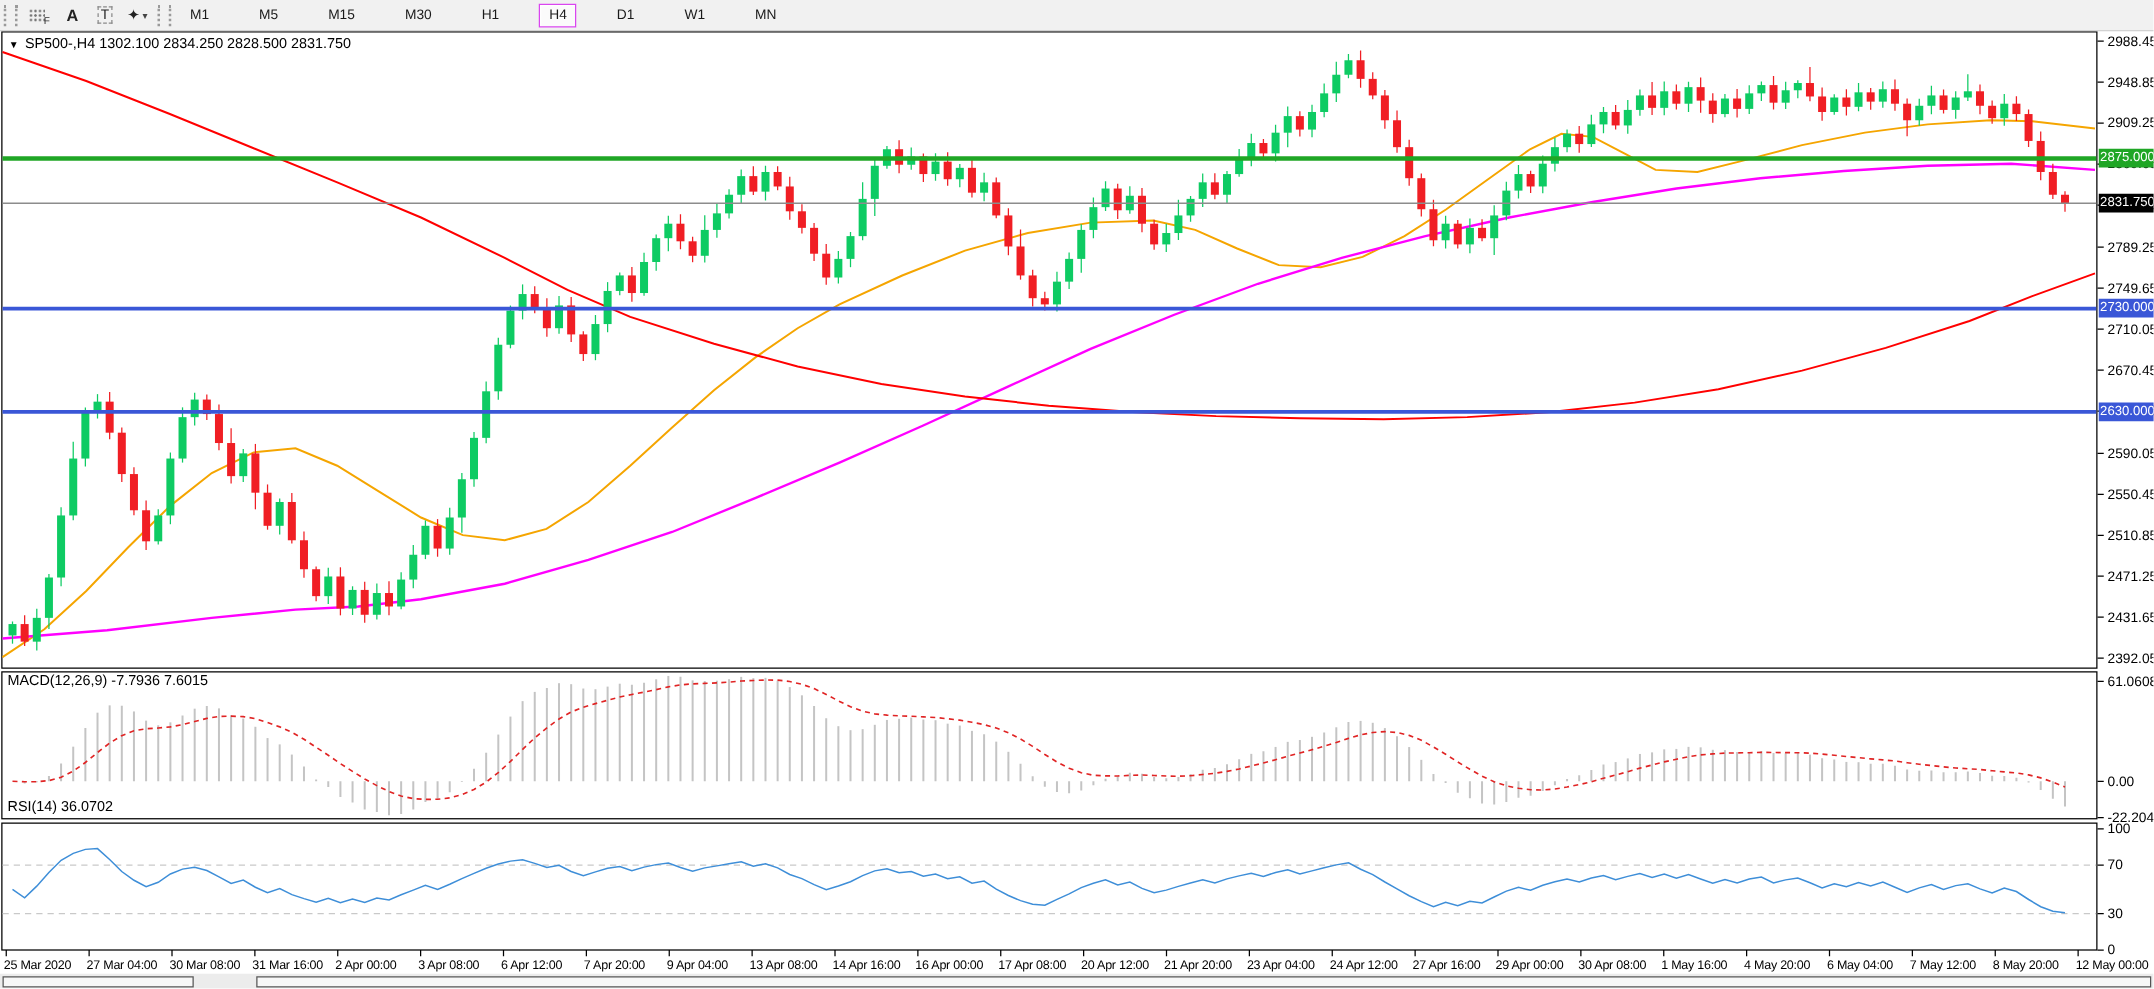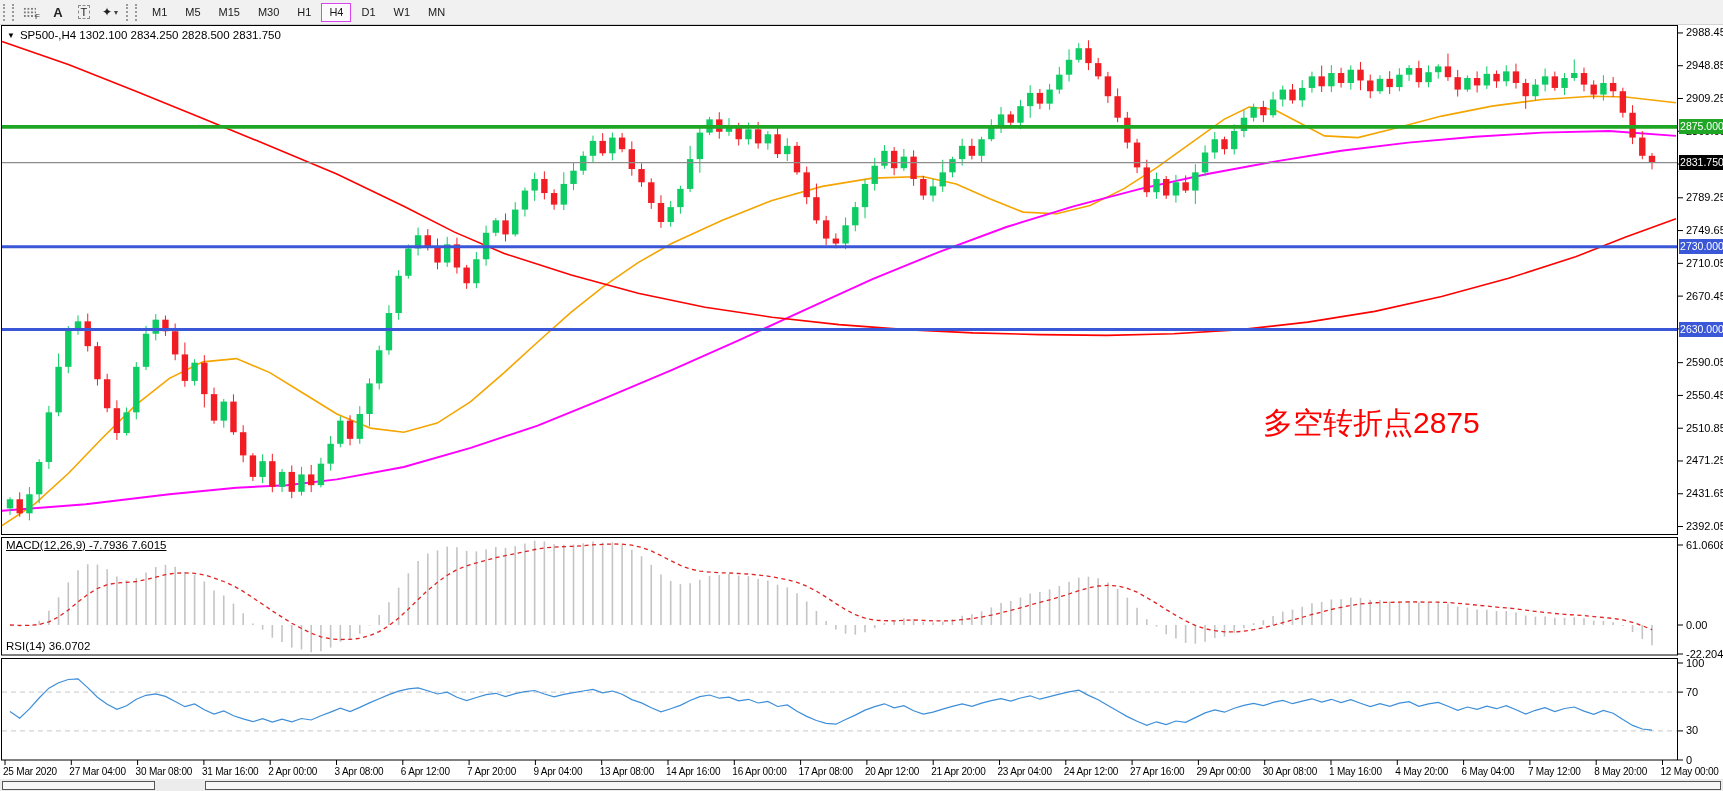--- a/index.html
+++ b/index.html
@@ -11,29 +11,29 @@
   .grip{width:7px;height:17px;margin:0 4px 0 3px;border-left:2px dotted #9a9a9a;border-right:2px dotted #9a9a9a;}
   .tbtn{height:21px;min-width:24px;margin:0 1px;border:1px solid transparent;background:transparent;
         display:flex;align-items:center;justify-content:center;font-family:inherit;font-size:12px;color:#222;
         padding:0 3px;cursor:default;}
   .dotbox{width:13px;height:11px;display:inline-block;
           background-image:radial-gradient(#777 0.9px, transparent 1.1px);background-size:3.6px 3.6px;}
   .subF{font-size:8px;color:#333;margin:8px 0 0 -1px;}
   .glyphA{font-weight:bold;font-size:13px;}
   .boxedT{font-size:11px;border:1px dashed #8a8a8a;padding:0 2px;line-height:12px;}
   .caret{font-size:8px;color:#444;margin-left:2px;}
-  .tf-group{display:flex;align-items:center;margin-left:2px;}
+  .tf-group{display:flex;align-items:center;margin-left:2px;gap:22px;}
   .tf-btn{height:19px;padding:0 7px;margin:0 1px;font-size:11px;color:#1a1a1a;background:transparent;
           border:1px solid transparent;font-family:inherit;cursor:default;}
   .tf-btn.active{background:#fbfbfb;border:1px solid #d946ef;box-shadow:inset 1px 1px 0 #fff;}
   
   .symbol-title{position:absolute;left:7px;top:29px;font-size:11.5px;color:#000;display:flex;gap:5px;z-index:6;}
   .symbol-title .dd{font-size:8px;margin-top:2px;color:#000;}
   .ind-label{position:absolute;left:6px;font-size:11.5px;color:#000;z-index:6;}
-  .macd-label{top:539px;text-decoration:underline;}
+  .macd-label{top:539px;}
   .rsi-label{top:640px;}
   .annotation{position:absolute;left:1263px;top:403px;font-size:30px;color:#ff0000;z-index:6;white-space:nowrap;}
   .badge{position:absolute;left:1679px;width:46px;height:15px;line-height:15px;font-size:10.5px;color:#fff;
          text-align:center;z-index:7;}
   
   .bstrip{position:absolute;left:0;top:779px;width:1723px;height:12px;background:#ececec;}
   .bbox{position:absolute;top:2px;height:9px;background:#f7f7f7;border:1px solid #555;box-sizing:border-box;}
   svg text{font-family:"Liberation Sans","DejaVu Sans",sans-serif;}
 </style>
 </head>
@@ -73,21 +73,20 @@
       </span>
   </div>
 
   <div class="symbol-title">
     <span class="dd">▼</span>
     <span>SP500-,H4 1302.100 2834.250 2828.500 2831.750</span>
   </div>
 
   <div class="ind-label macd-label">MACD(12,26,9) -7.7936 7.6015</div>
   <div class="ind-label rsi-label">RSI(14) 36.0702</div>
-  <div class="annotation">多空转折点2875</div>
 
   <svg id="chart-svg" style="position:absolute;left:0;top:25px;" width="1723" height="766" viewBox="0 0 1723 766">
       <rect x="1.5" y="0.5" width="1676" height="509" fill="#fff" stroke="#000" stroke-width="1"></rect>
       <rect x="1.5" y="512.5" width="1676" height="117.5" fill="#fff" stroke="#000" stroke-width="1"></rect>
       <rect x="1.5" y="633.5" width="1676" height="101.5" fill="#fff" stroke="#000" stroke-width="1"></rect>
       <g>
         <path d="M2.0 500.7 L35.5 478.4 L69.0 447.8 L102.4 413.0 L135.9 379.9 L169.4 353.4 L202.9 336.9 L236.4 333.6 L269.8 347.6 L303.3 368.3 L336.8 389.0 L370.3 403.1 L403.8 407.2 L437.2 398.1 L470.7 376.6 L504.2 347.6 L537.7 317.0 L571.2 287.2 L604.6 260.7 L638.1 237.6 L671.6 218.5 L721.8 195.4 L772.0 175.5 L822.3 161.4 L872.5 153.1 L922.7 151.5 L956.2 158.9 L989.7 173.8 L1023.1 187.1 L1056.6 188.7 L1090.1 180.5 L1123.6 163.9 L1157.1 142.4 L1190.5 118.4 L1224.0 94.4 L1249.1 82.0 L1274.2 84.5 L1299.4 97.7 L1324.5 110.9 L1357.9 112.6 L1391.4 104.3 L1441.6 91.1 L1491.9 81.1 L1542.1 74.5 L1592.3 71.2 L1625.8 72.0 L1676.0 77.8" fill="none" stroke="#f5a500" stroke-width="1.6"></path>
         <path d="M2.0 485.8 L85.7 479.2 L169.4 469.3 L236.4 462.7 L286.6 460.2 L336.8 454.4 L403.8 442.0 L470.7 422.9 L537.7 400.6 L604.6 373.3 L671.6 345.1 L738.6 315.4 L805.5 284.7 L872.5 254.1 L939.4 226.8 L1006.4 202.0 L1073.4 181.3 L1140.3 163.9 L1207.3 149.0 L1274.2 136.6 L1341.2 125.8 L1408.2 117.6 L1475.1 111.8 L1542.1 107.6 L1609.0 106.0 L1676.0 110.9" fill="none" stroke="#ff00ff" stroke-width="1.9"></path>
         <path d="M2.0 16.6 L69.0 39.8 L135.9 66.2 L202.9 93.6 L269.8 120.9 L336.8 149.0 L403.8 181.3 L454.0 206.9 L504.2 228.5 L571.2 250.0 L638.1 268.2 L705.1 282.2 L772.0 292.2 L839.0 299.6 L906.0 304.6 L972.9 307.9 L1039.9 309.6 L1106.8 310.4 L1173.8 308.7 L1240.8 304.6 L1307.7 297.1 L1374.7 286.4 L1441.6 271.5 L1508.6 253.3 L1575.6 231.8 L1625.8 211.9 L1676.0 193.7" fill="none" stroke="#ff0000" stroke-width="1.6"></path>
       </g>

